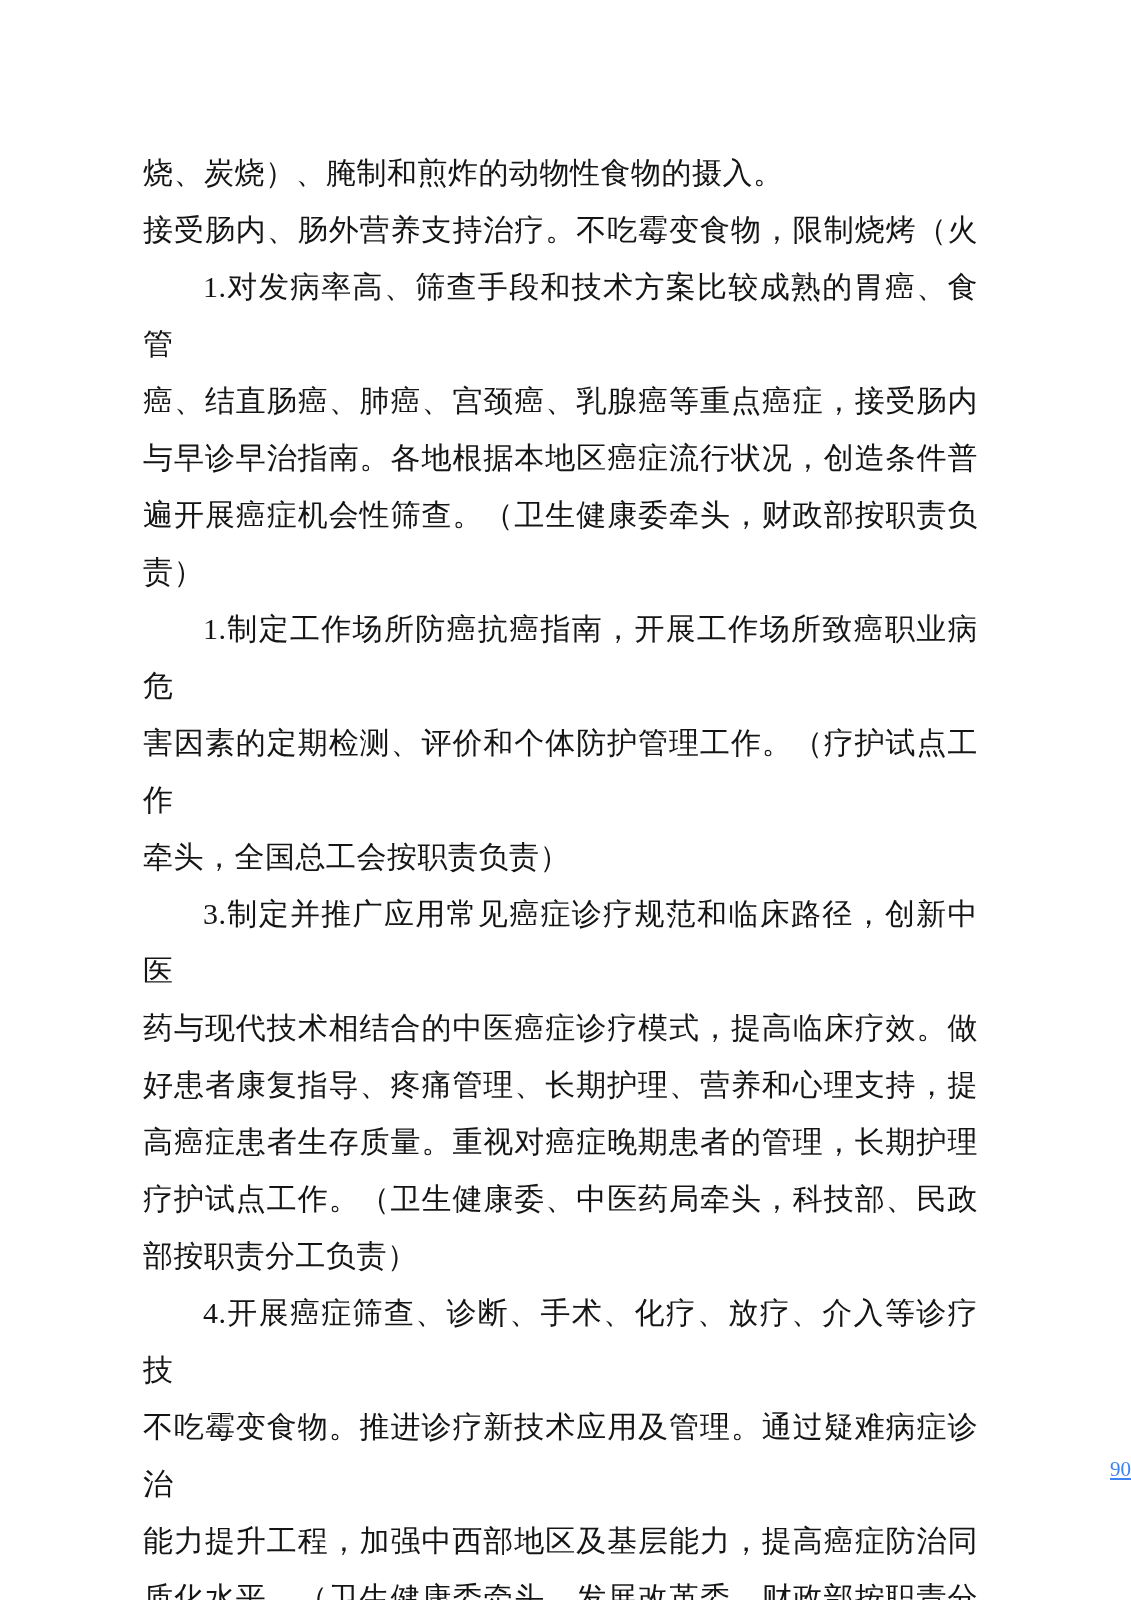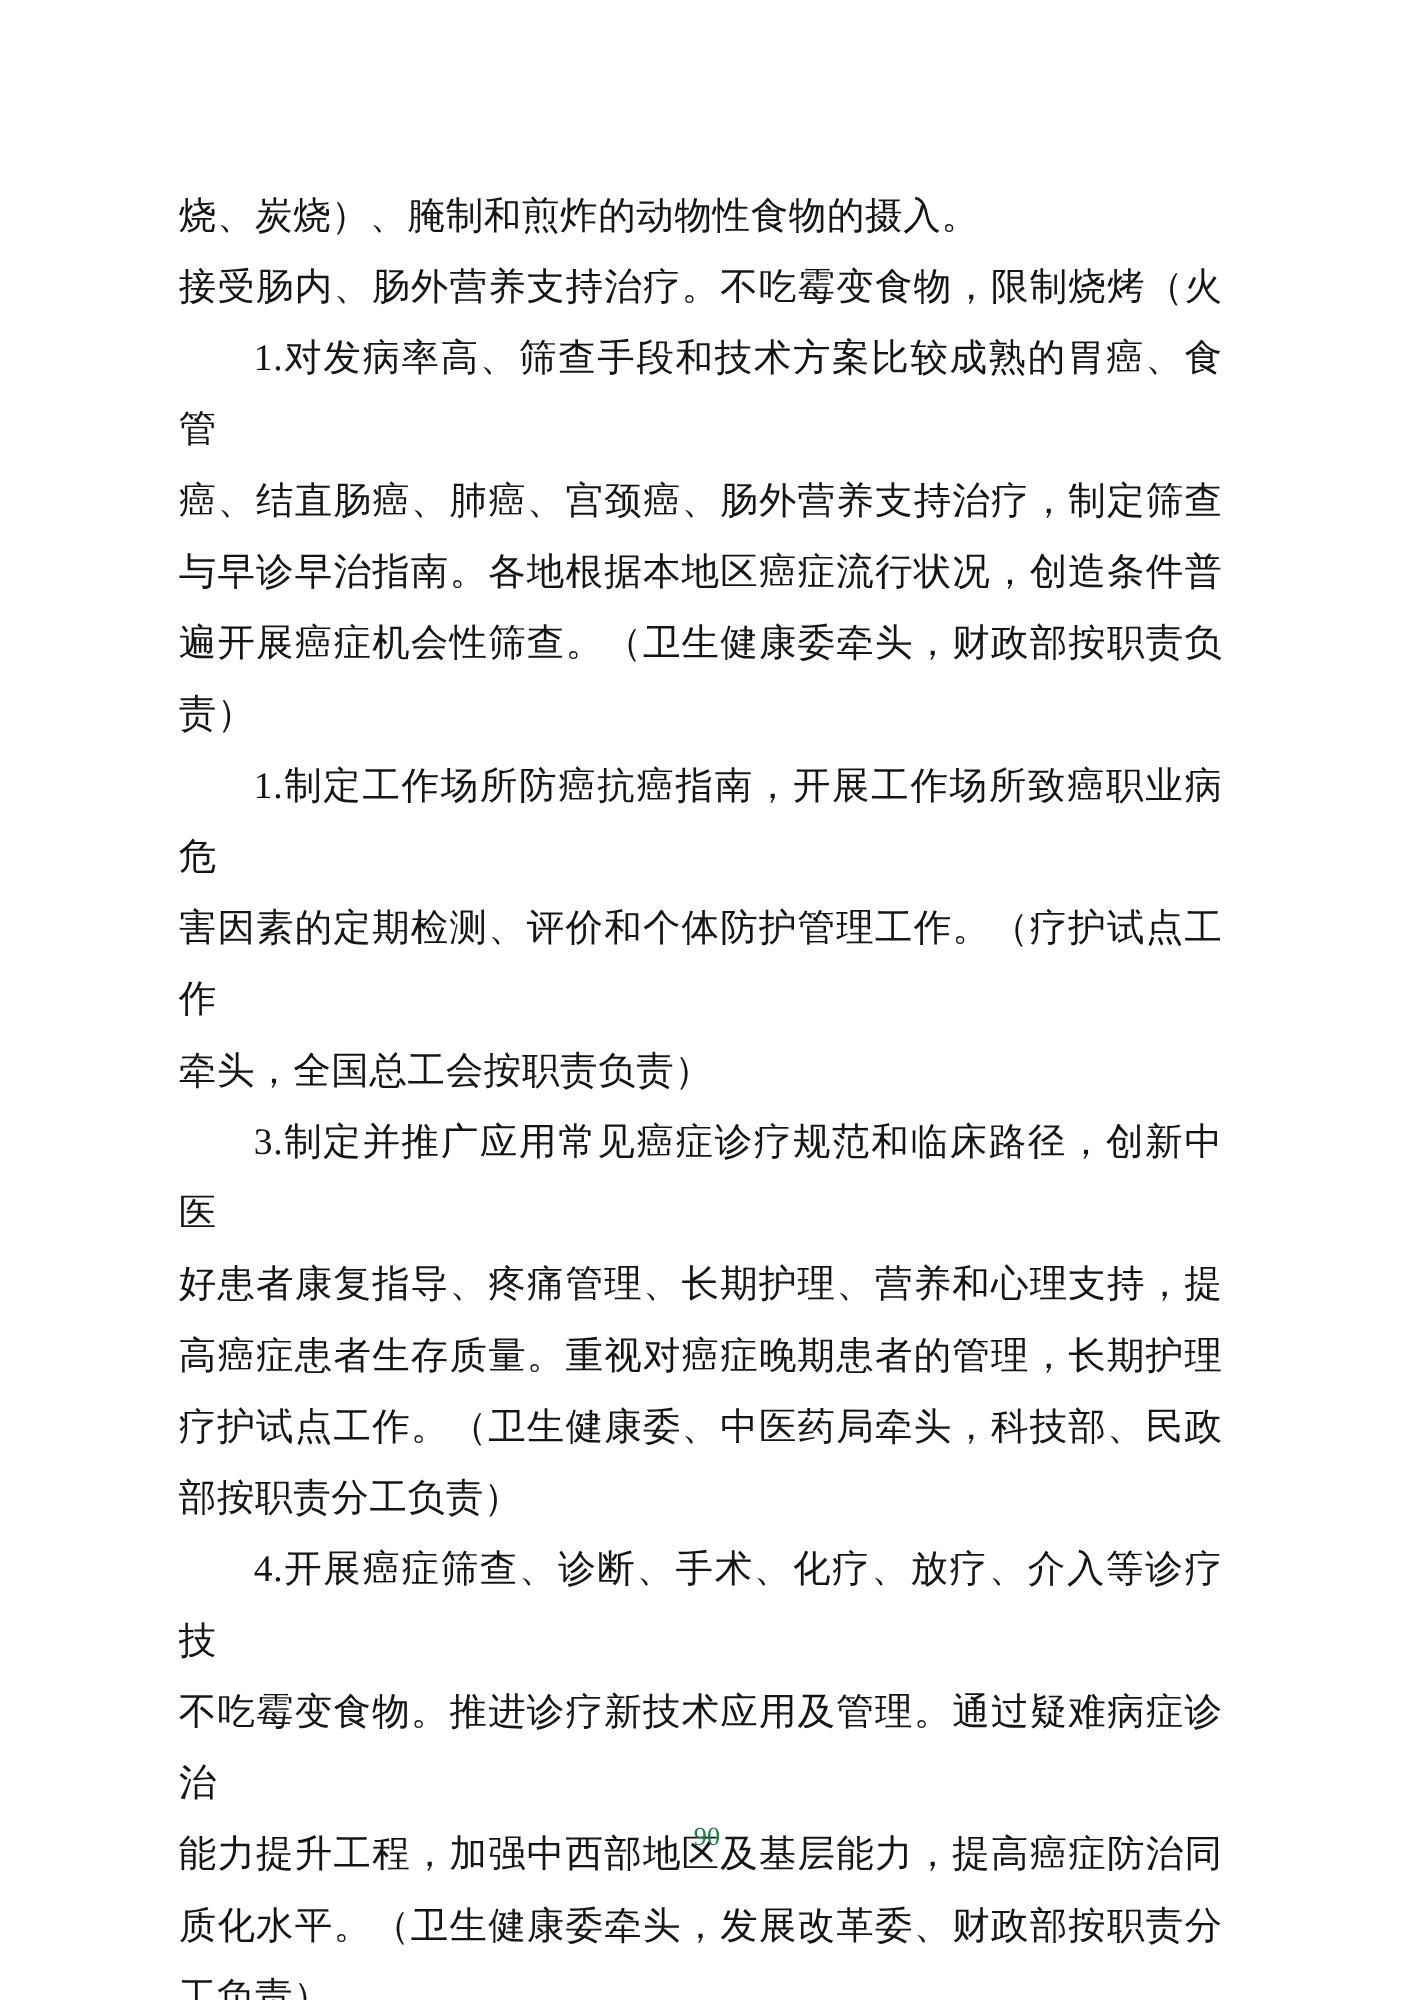--- a/index.html
+++ b/index.html
@@ -39,49 +39,51 @@
   }
   .para.heading .line {
     font-weight: bold;
     text-align-last: left;
   }
   .page-number {
     position: absolute;
     top: 1458px;
     left: 0;
     width: 100%;
-    text-align: center;
+    text-align: right;
     font-size: 21px;
     line-height: 22px;
-    color: #15803d;
+    color: #3b82f6;
+    text-decoration: underline;
   }
 </style>
 </head>
 <body>
 
 <div class="sheet">
   <div class="text-block">
       <div class="para">
         <div class="line last">烧、炭烧）、腌制和煎炸的动物性食物的摄入。</div>
         <div class="line">接受肠内、肠外营养支持治疗。不吃霉变食物，限制烧烤（火</div>
       </div>
       <div class="para">
         <div class="line indent">1.对发病率高、筛查手段和技术方案比较成熟的胃癌、食管</div>
-        <div class="line">癌、结直肠癌、肺癌、宫颈癌、肠外营养支持治疗，制定筛查</div>
+        <div class="line">癌、结直肠癌、肺癌、宫颈癌、乳腺癌等重点癌症，接受肠内</div>
         <div class="line">与早诊早治指南。各地根据本地区癌症流行状况，创造条件普</div>
         <div class="line">遍开展癌症机会性筛查。（卫生健康委牵头，财政部按职责负</div>
         <div class="line last">责）</div>
       </div>
       <div class="para">
         <div class="line indent">1.制定工作场所防癌抗癌指南，开展工作场所致癌职业病危</div>
         <div class="line">害因素的定期检测、评价和个体防护管理工作。（疗护试点工作</div>
         <div class="line last">牵头，全国总工会按职责负责）</div>
       </div>
       <div class="para">
         <div class="line indent">3.制定并推广应用常见癌症诊疗规范和临床路径，创新中医</div>
+        <div class="line">药与现代技术相结合的中医癌症诊疗模式，提高临床疗效。做</div>
         <div class="line">好患者康复指导、疼痛管理、长期护理、营养和心理支持，提</div>
         <div class="line">高癌症患者生存质量。重视对癌症晚期患者的管理，长期护理</div>
         <div class="line">疗护试点工作。（卫生健康委、中医药局牵头，科技部、民政</div>
         <div class="line last">部按职责分工负责）</div>
       </div>
       <div class="para">
         <div class="line indent">4.开展癌症筛查、诊断、手术、化疗、放疗、介入等诊疗技</div>
         <div class="line">不吃霉变食物。推进诊疗新技术应用及管理。通过疑难病症诊治</div>
         <div class="line">能力提升工程，加强中西部地区及基层能力，提高癌症防治同</div>
         <div class="line">质化水平。（卫生健康委牵头，发展改革委、财政部按职责分</div>

